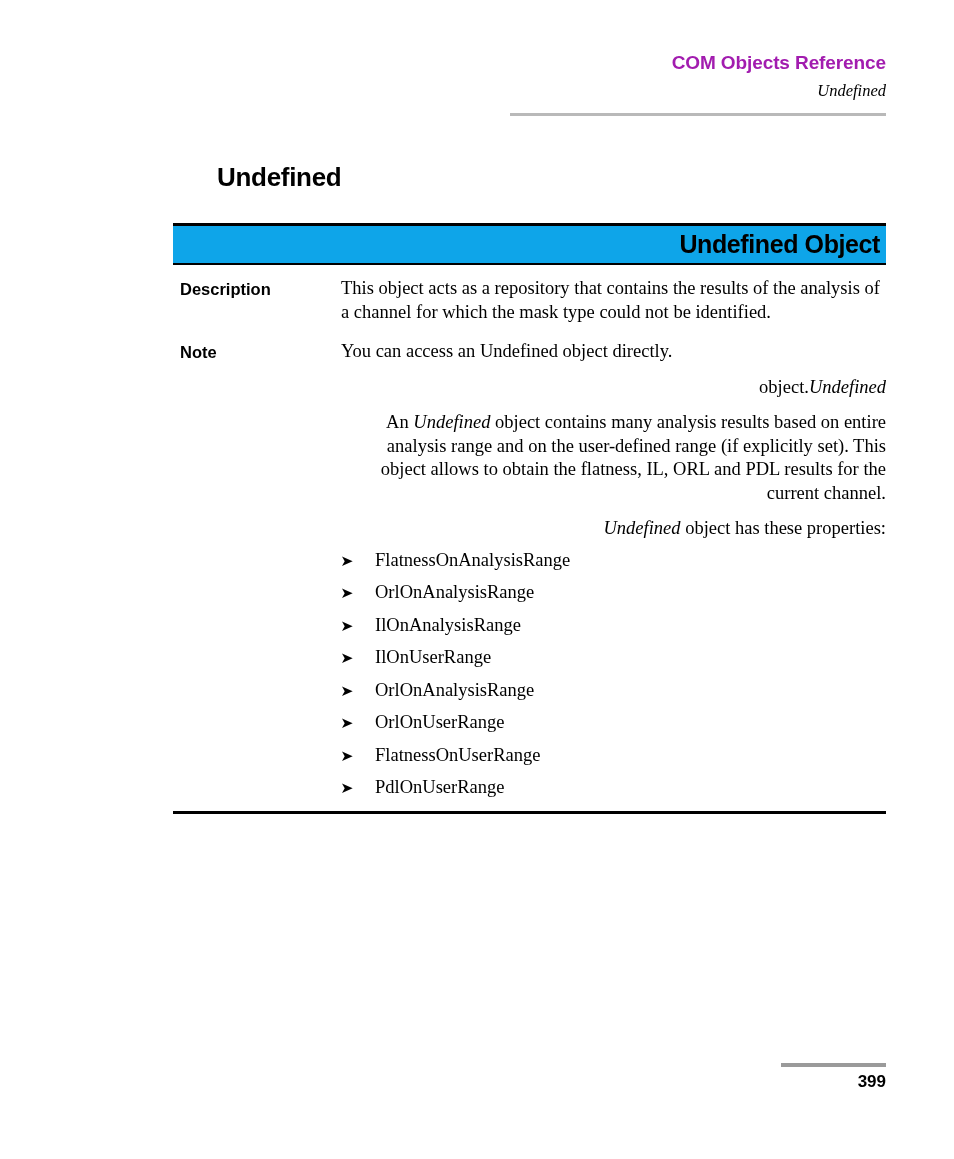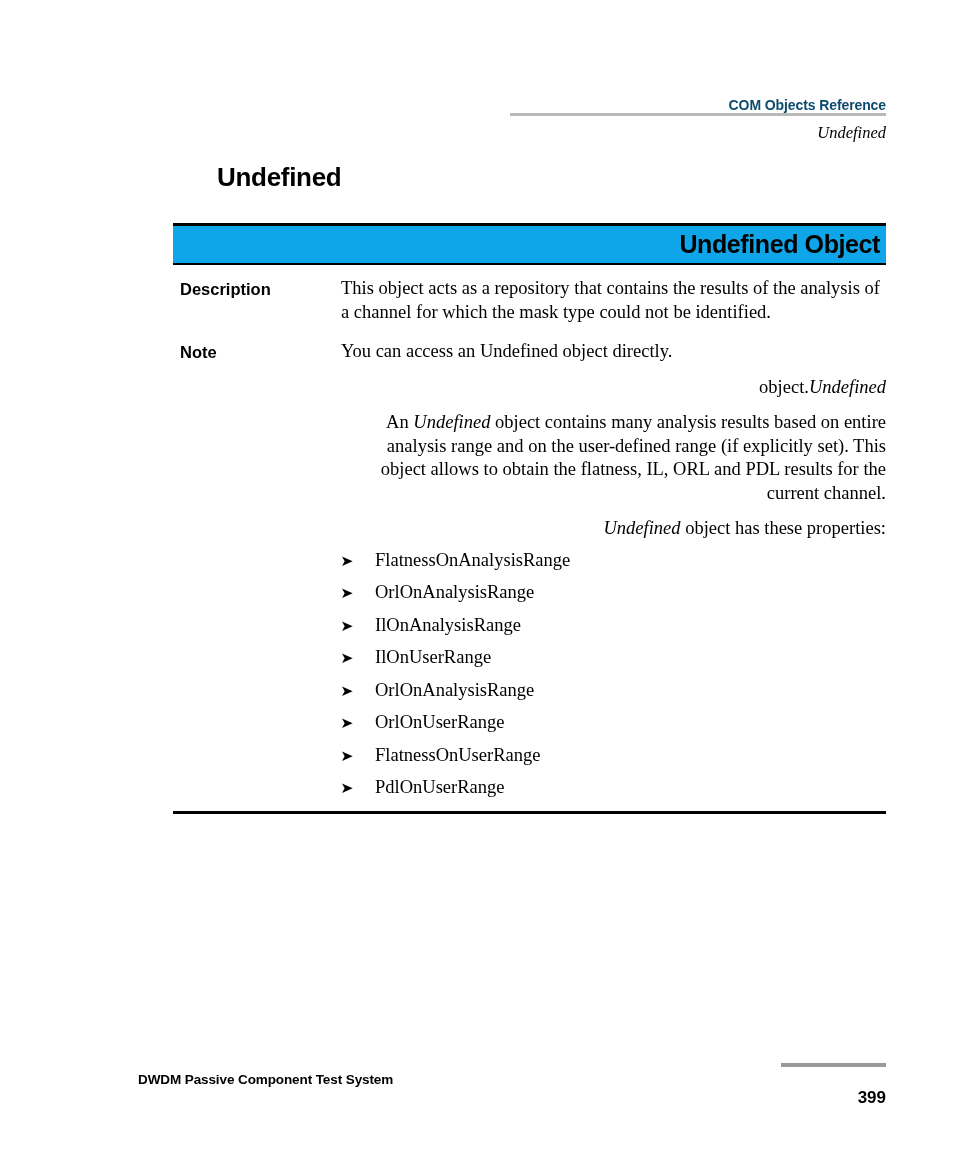--- a/index.html
+++ b/index.html
@@ -25,26 +25,25 @@
   .run-head {
     position: absolute;
     left: 0;
     top: 52px;
     width: 886px;
     text-align: right;
   }
   .run-head-title {
     font-family: "Liberation Sans", "DejaVu Sans", sans-serif;
     font-weight: bold;
-    font-size: 14px;
+    font-size: 19px;
     letter-spacing: -0.1px;
-    color: #0c4a6e;
+    color: #a21caf;
     display: block;
     line-height: 22px;
-    margin-top: 42px;
   }
   .run-head-sub {
     font-family: "Liberation Serif", "DejaVu Serif", serif;
     font-style: italic;
     font-size: 16.5px;
     color: #000;
     display: block;
     line-height: 22px;
     margin-top: 6px;
   }
@@ -190,21 +189,21 @@
     position: absolute;
     right: 0;
     top: -6px;
     width: 105px;
     height: 4px;
     background: #9a9a9a;
   }
   .footer-page {
     position: absolute;
     right: 0;
-    top: 18px;
+    top: 2px;
     font-family: "Liberation Sans", "DejaVu Sans", sans-serif;
     font-weight: bold;
     font-size: 17px;
     line-height: 22px;
     color: #000;
   }
 </style>
 </head>
 <body>
 
@@ -280,18 +279,17 @@
             </li>
           </ul>
 
         </div>
       </div>
 
     </div>
   </div>
 
   <div class="footer">
-    <span class="footer-left">DWDM Passive Component Test System</span>
     <span class="footer-rule"></span>
     <span class="footer-page">399</span>
   </div>
 
 </div>
 
 </body></html>

